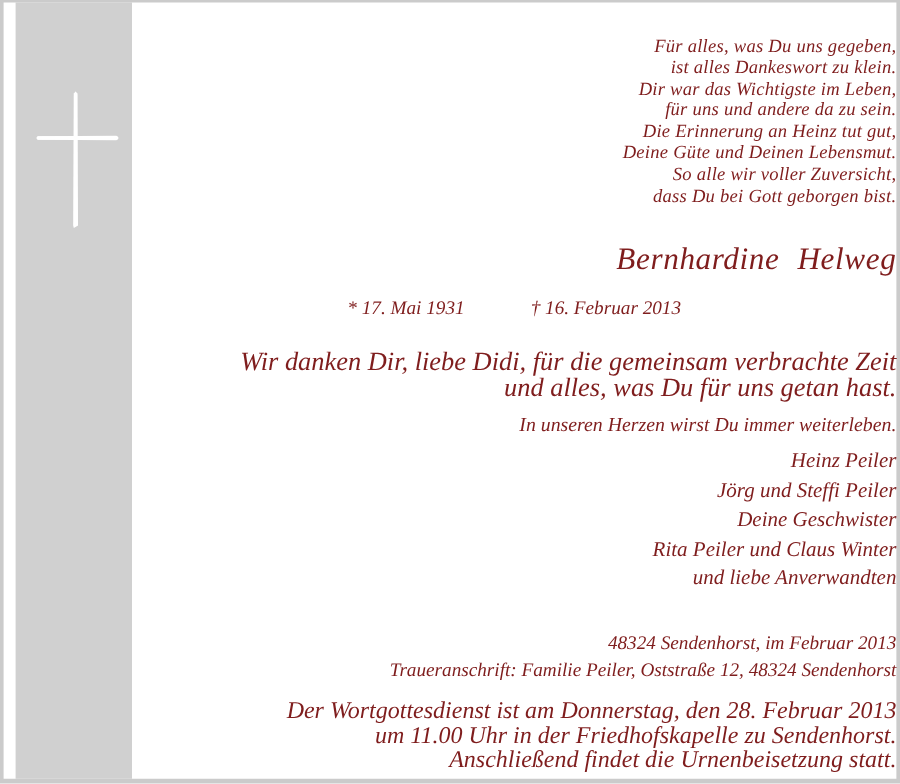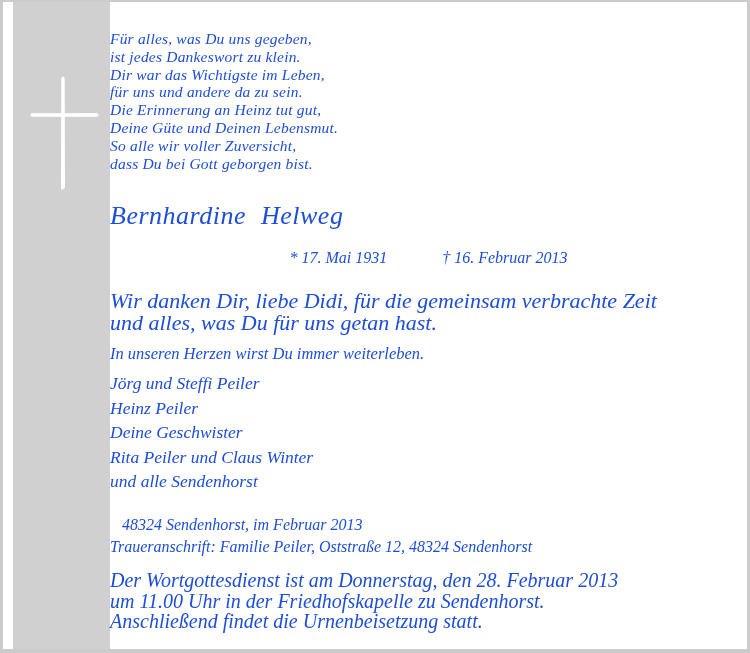--- a/index.html
+++ b/index.html
@@ -25,22 +25,22 @@
   }
   .cross-svg {
     position: absolute;
     left: 0; top: 74px;
     width: 97px; height: 120px;
     display: block;
   }
   .content {
     position: absolute;
     left: 107px; right: 0; top: 0; bottom: 0;
-    text-align: left;
-    color: #1d4ed8;
+    text-align: right;
+    color: #7f1d1d;
     font-style: italic;
   }
   .poem {
     margin-top: 28px;
     font-size: 15.5px;
     line-height: 17.8px;
     letter-spacing: 0.2px;
   }
   .deceased-name {
     margin-top: 22px;
@@ -68,21 +68,21 @@
     margin-top: 9px;
     font-size: 16.5px;
     line-height: 22px;
   }
   .mourners {
     margin-top: 6px;
     font-size: 17.5px;
     line-height: 24.5px;
   }
   .place-date {
-    margin-top: 20px;
+    margin-top: 32px;
     font-size: 16px;
     line-height: 22px;
     padding-left: 12px;
   }
   .address {
     font-size: 16px;
     line-height: 22.5px;
   }
   .service {
     margin-top: 12px;
@@ -101,21 +101,21 @@
       <polygon points="19,37.5 17,39 19,40.5 84,40.8 86,39 84,37.2" fill="#ffffff"></polygon>
       <line x1="50" y1="2" x2="50" y2="112" stroke="#ffffff" stroke-width="3"></line>
       <line x1="18" y1="39" x2="85" y2="39" stroke="#ffffff" stroke-width="3"></line>
     </svg>
   </div>
 
   <div class="content">
 
     <div class="poem">
       <div>Für alles, was Du uns gegeben,</div>
-      <div>ist jedes Dankeswort zu klein.</div>
+      <div>ist alles Dankeswort zu klein.</div>
       <div>Dir war das Wichtigste im Leben,</div>
       <div>für uns und andere da zu sein.</div>
       <div>Die Erinnerung an Heinz tut gut,</div>
       <div>Deine Güte und Deinen Lebensmut.</div>
       <div>So alle wir voller Zuversicht,</div>
       <div>dass Du bei Gott geborgen bist.</div>
     </div>
 
     <h1 class="deceased-name">Bernhardine Helweg</h1>
 
@@ -125,25 +125,25 @@
     </div>
 
     <div class="tribute">
       <div>Wir danken Dir, liebe Didi, für die gemeinsam verbrachte Zeit</div>
       <div>und alles, was Du für uns getan hast.</div>
     </div>
 
     <div class="tribute-closing">In unseren Herzen wirst Du immer weiterleben.</div>
 
     <div class="mourners">
+      <div>Heinz Peiler</div>
       <div>Jörg und Steffi Peiler</div>
-      <div>Heinz Peiler</div>
       <div>Deine Geschwister</div>
       <div>Rita Peiler und Claus Winter</div>
-      <div>und alle Sendenhorst</div>
+      <div>und liebe Anverwandten</div>
     </div>
 
     <div class="place-date">48324 Sendenhorst, im Februar 2013</div>
 
     <div class="address">Traueranschrift: Familie Peiler, Oststraße 12, 48324 Sendenhorst</div>
 
     <div class="service">
       <div>Der Wortgottesdienst ist am Donnerstag, den 28. Februar 2013</div>
       <div>um 11.00 Uhr in der Friedhofskapelle zu Sendenhorst.</div>
       <div>Anschließend findet die Urnenbeisetzung statt.</div>

